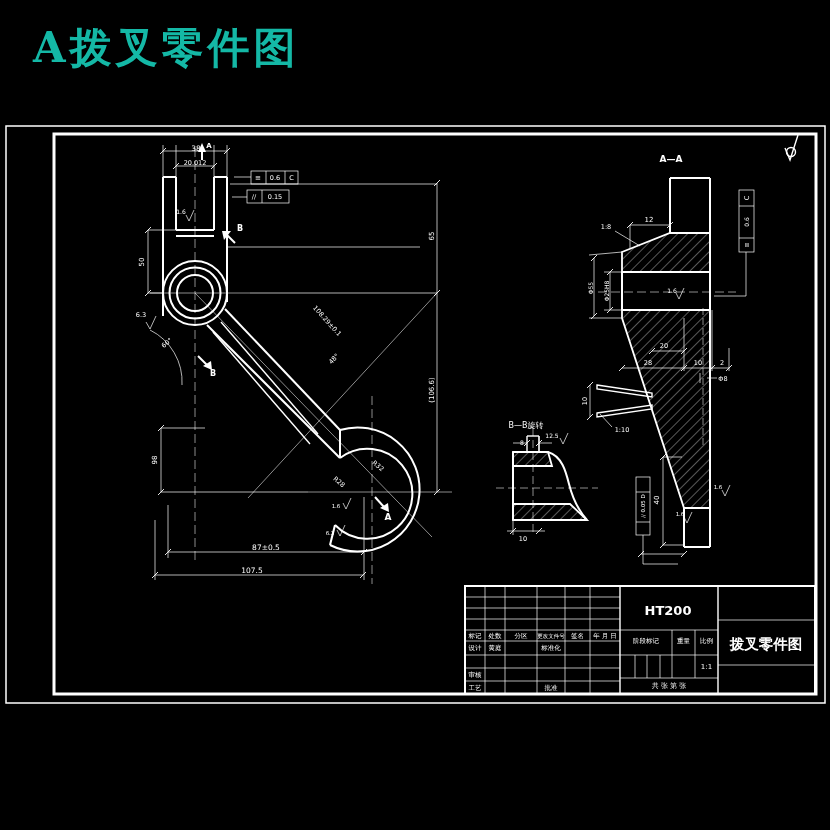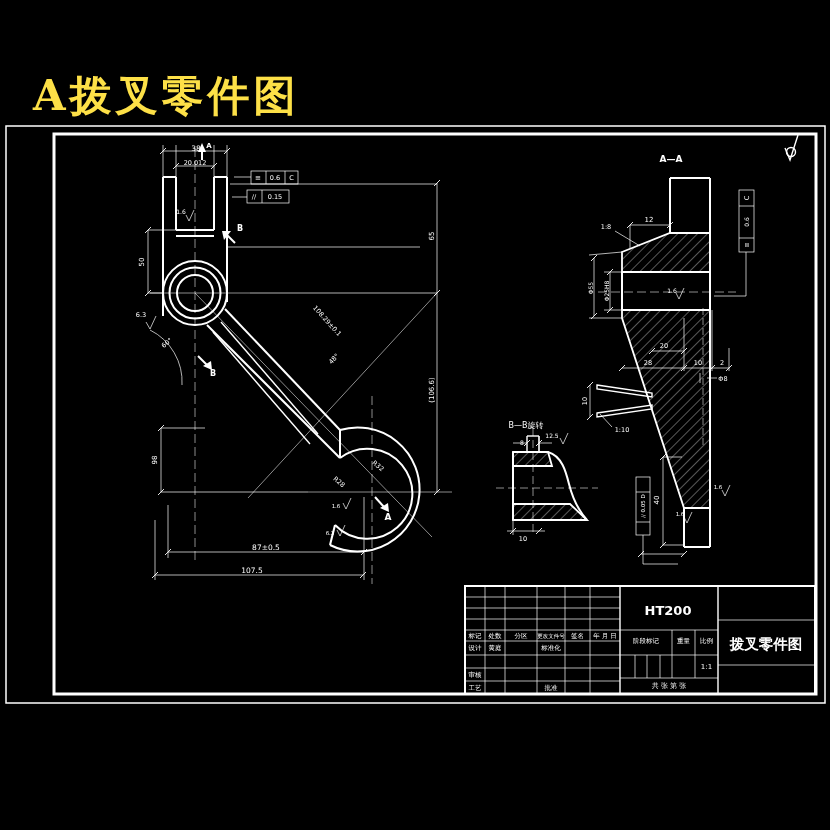--- a/index.html
+++ b/index.html
@@ -14,21 +14,21 @@
   .med{stroke:#fff;stroke-width:1.4;fill:none;}
   .thin{stroke:#fff;stroke-width:0.7;fill:none;}
   .hair{stroke:#fff;stroke-width:0.55;fill:none;}
   .hatched{fill:url(#h45);stroke:#fff;stroke-width:1.8;}
 </style>
 </head>
 <body>
 
 <div class="page" style="background: rgb(0, 0, 0);">
 
-  <div class="red-title" style="color: #fde047; margin-top: 48px;">A拨叉零件图</div>
+  <div class="red-title" style="color: #14b8a6;">A拨叉零件图</div>
 
   <svg width="830" height="830" viewBox="0 0 830 830">
     <defs>
       <pattern id="h45" width="7" height="7" patternUnits="userSpaceOnUse" patternTransform="rotate(45)">
         <line x1="0" y1="0" x2="0" y2="7" stroke="#fff" stroke-width="0.7"></line>
       </pattern>
     </defs>
 
     <g>
       <rect x="6" y="126" width="819" height="577" fill="none" stroke="#fff" stroke-width="1.5"></rect>

